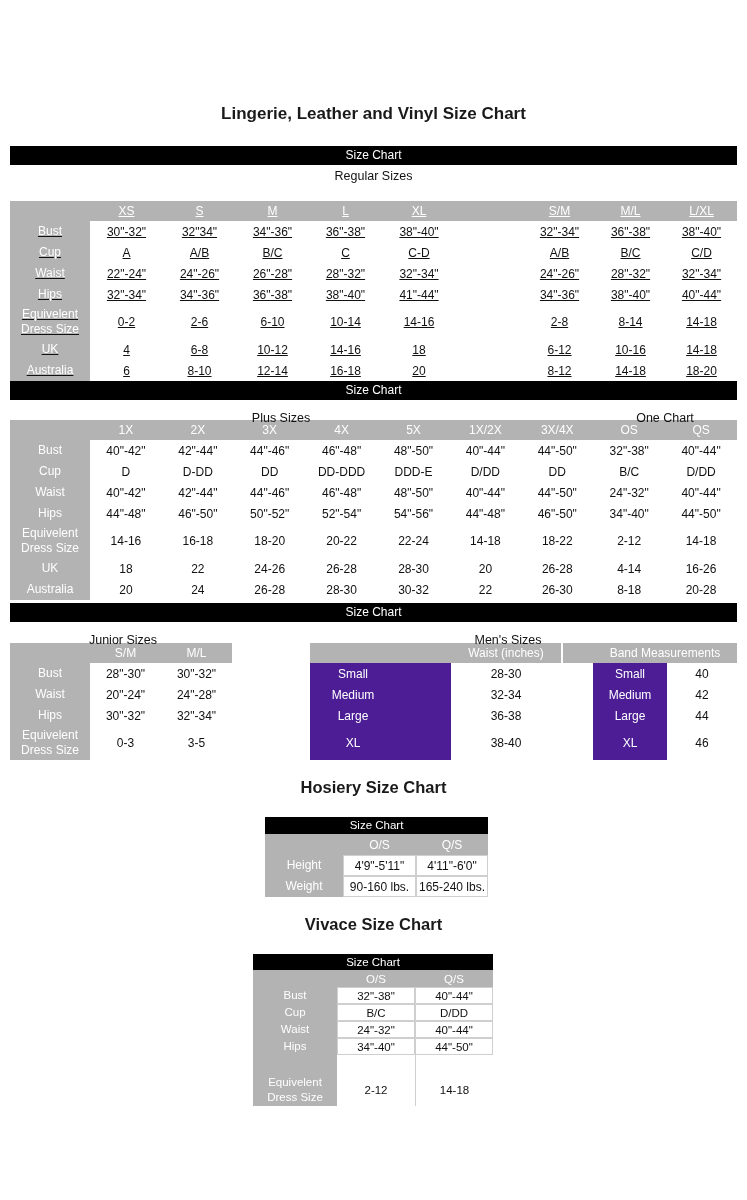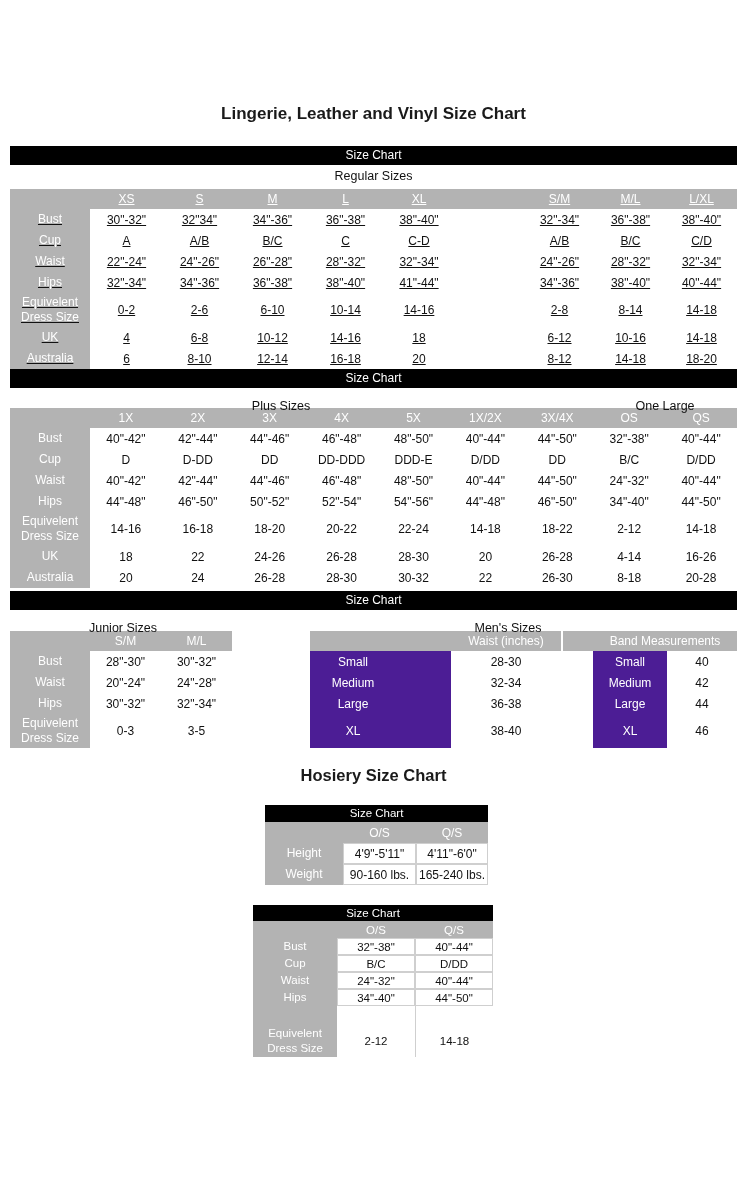--- a/index.html
+++ b/index.html
@@ -3,21 +3,21 @@
 <meta charset="utf-8">
 <style>
   html,body{margin:0;padding:0;background:#fff;}
   .page{width:747px;height:1200px;background:#fff;font-family:"Liberation Sans",sans-serif;color:#111;overflow:hidden;}
   .top-spacer{height:103px;}
   .main-title{height:22px;line-height:22px;text-align:center;font-size:17px;font-weight:bold;color:#1a1a1a;}
   .gap21{height:21px;}
   .lingerie-wrap{margin:0 10px;}
   .bar{height:19px;line-height:19px;background:#000;color:#fff;text-align:center;font-size:12px;}
   .bar3{margin-top:3px;}
-  .section-row{position:relative;height:24px;line-height:22px;font-size:12.5px;color:#111;}
+  .section-row{position:relative;height:36px;line-height:22px;font-size:12.5px;color:#111;}
   .section-row.center{text-align:center;}
   .section-row.h20{height:20px;line-height:20px;}
   .section-row.h21{height:21px;line-height:21px;}
   .floating{position:absolute;top:8px;transform:translateX(-50%);white-space:nowrap;}
 
   
   .sg-header{display:grid;background:#b3b3b3;color:#fff;height:20px;font-size:12px;}
   .sg-header span{display:flex;align-items:center;justify-content:center;}
   .sg-row{display:grid;height:21px;font-size:12px;}
   .sg-row span{display:flex;align-items:center;justify-content:center;text-align:center;}
@@ -175,21 +175,21 @@
           <span class="cell"></span>
           <span class="cell">8-12</span>
           <span class="cell">14-18</span>
           <span class="cell">18-20</span>
         </div>
       </div>
 
     <div class="bar">Size Chart</div>
     <div class="section-row h20">
       <span class="floating" style="left:271px">Plus Sizes</span>
-      <span class="floating" style="left:655px">One Large</span>
+      <span class="floating" style="left:655px">One Chart</span>
     </div>
     <div class="g-plus">
         <div class="sg-header">
           <span class="lab-h"></span>
           <span class="h-cell">1X</span>
           <span class="h-cell">2X</span>
           <span class="h-cell">3X</span>
           <span class="h-cell">4X</span>
           <span class="h-cell">5X</span>
           <span class="h-cell">1X/2X</span>
@@ -376,20 +376,21 @@
           <span class="cell">4'11"-6'0"</span>
         </div>
         <div class="sg-row">
           <span class="lab">Weight</span>
           <span class="cell">90-160 lbs.</span>
           <span class="cell">165-240 lbs.</span>
         </div>
       </div>
   </div>
 
+  <div class="sub-title">Vivace Size Chart</div>
   <div class="g-vivace">
     <div class="bar">Size Chart</div>
     <div>
         <div class="sg-header">
           <span class="lab-h"></span>
           <span class="h-cell">O/S</span>
           <span class="h-cell">Q/S</span>
         </div>
         <div class="sg-row">
           <span class="lab">Bust</span>

